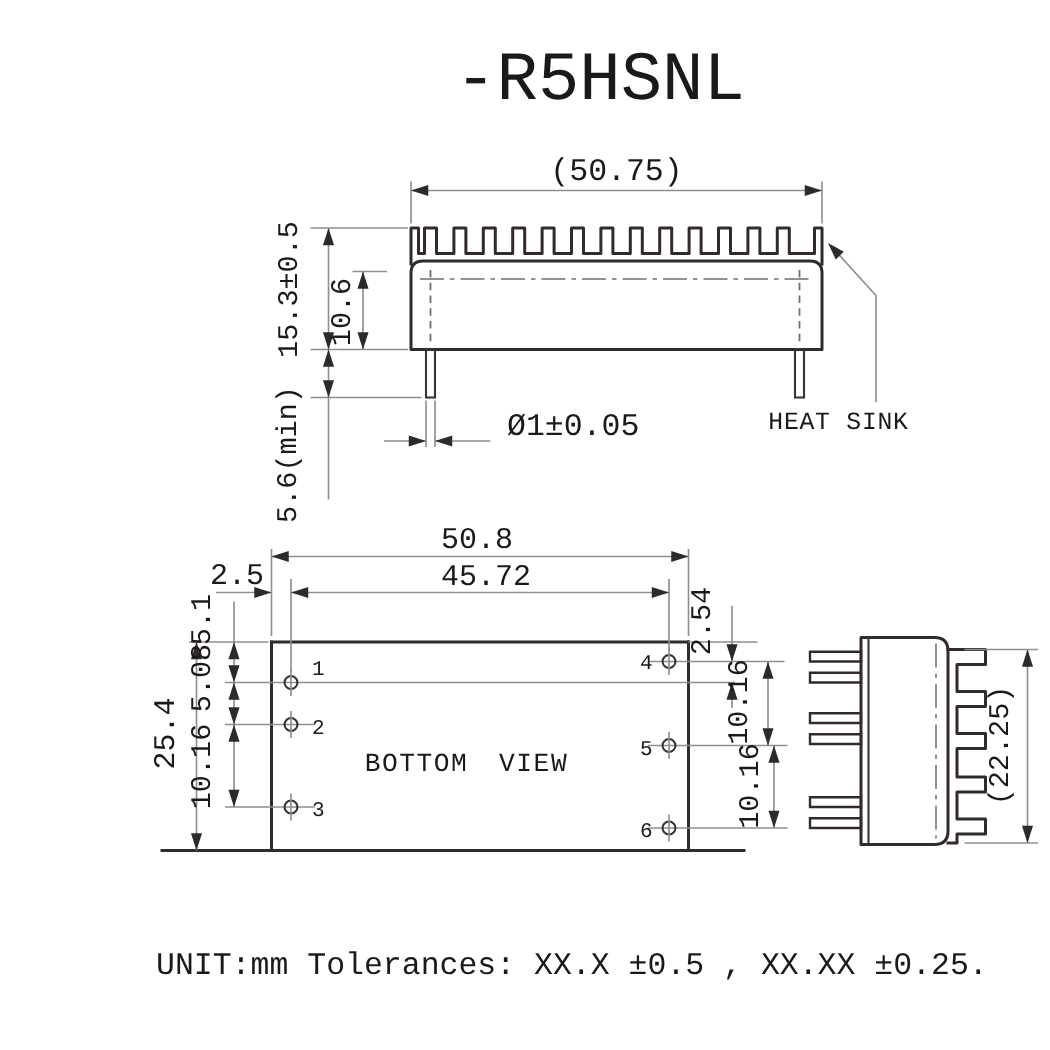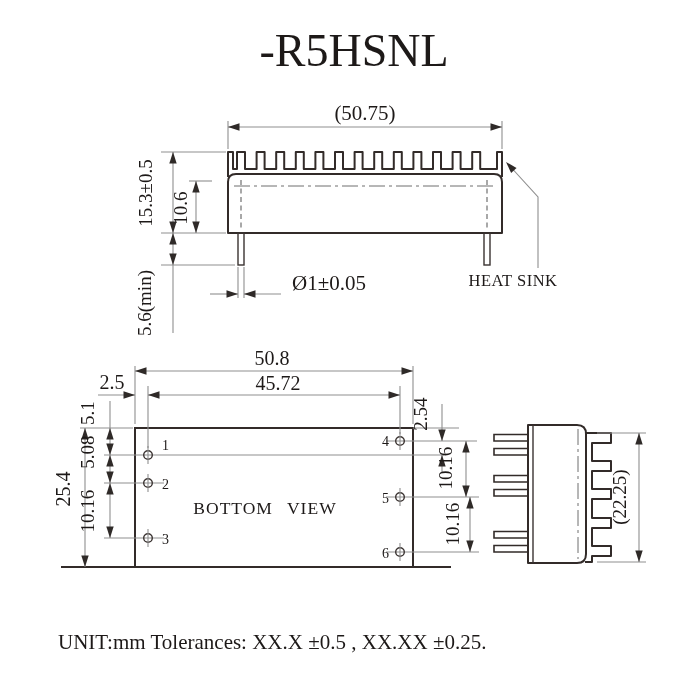--- a/index.html
+++ b/index.html
@@ -1,16 +1,16 @@
 <!DOCTYPE html>
 <html><head>
 <meta charset="utf-8">
 <style>
   html,body{margin:0;padding:0;background:#ffffff;}
-  .page{width:636px;height:700px;background:#ffffff;position:relative;font-family:Liberation Serif, serif;}
+  .page{width:636px;height:700px;background:#ffffff;position:relative;font-family:Liberation Mono, monospace;margin-left:46px;}
   svg{display:block;}
   .outline{stroke:#322b29;stroke-width:2;fill:none;stroke-linejoin:round;stroke-linecap:square;}
   .outline-thin{stroke:#3a3331;stroke-width:1.4;fill:none;}
   .pinfill{fill:#ffffff;stroke:#322b29;stroke-width:1.6;}
   .thin{stroke:#8f8f8f;stroke-width:1.1;fill:none;stroke-linecap:butt;}
   .hid{stroke:#6f6f6f;stroke-width:1.2;fill:none;stroke-dasharray:5 3.5;}
   .cline{stroke:#6f6f6f;stroke-width:1;fill:none;stroke-dasharray:16 4 3 4;}
   .arw{fill:#2f2a28;stroke:none;}
   text{fill:#1d1918;}
   .t46{font-size:46px;}

